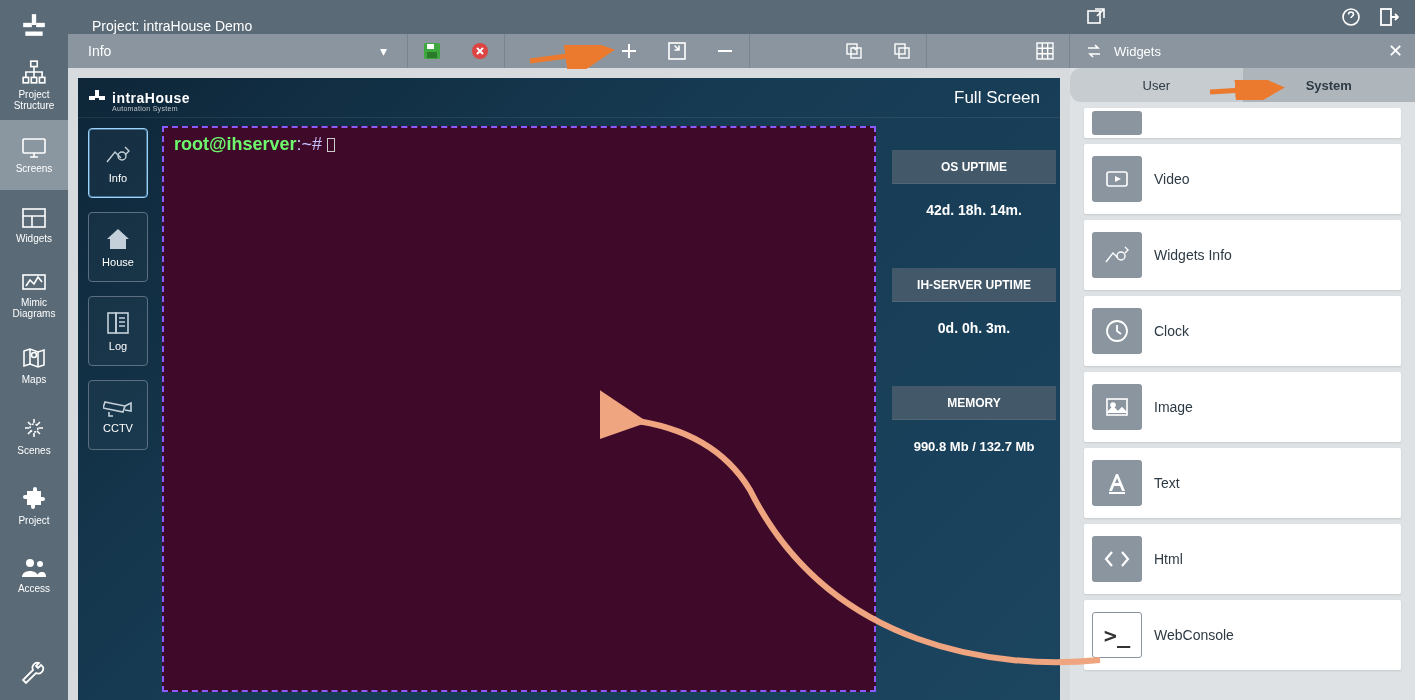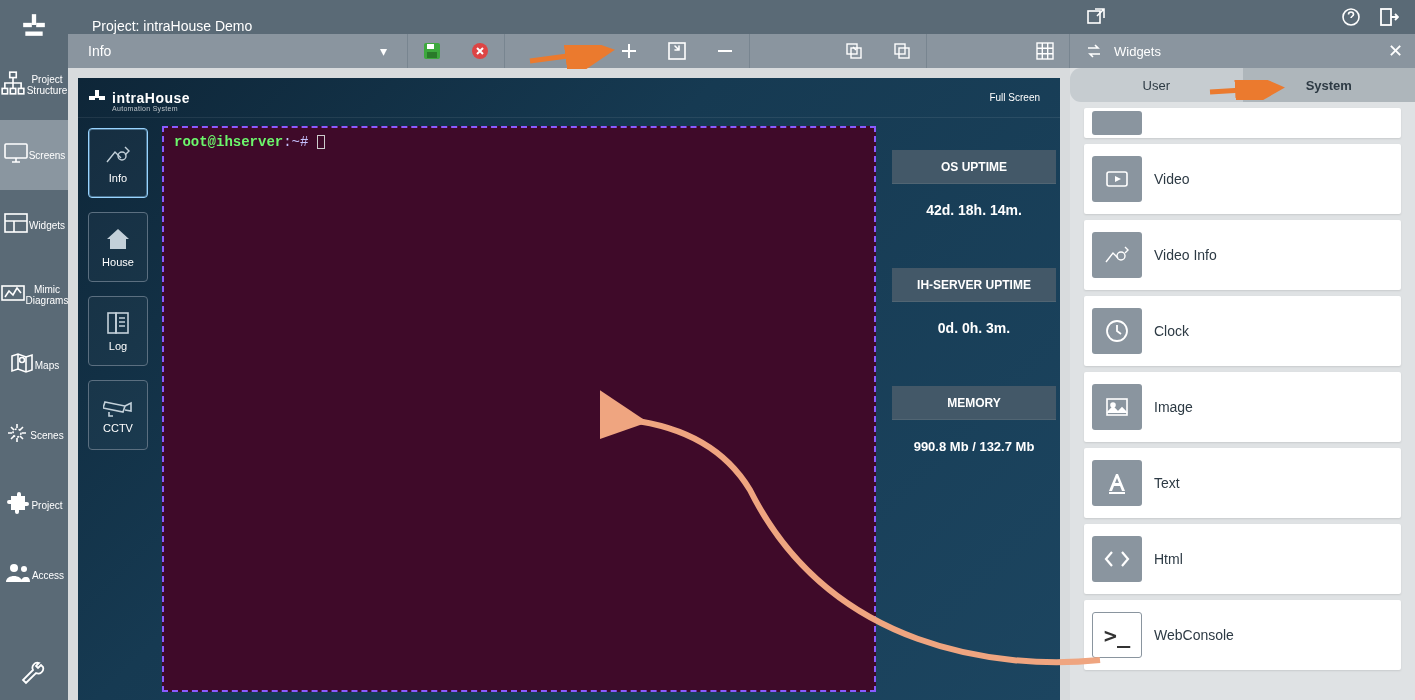--- a/index.html
+++ b/index.html
@@ -1,21 +1,21 @@
 <!DOCTYPE html>
 <html><head>
 <meta charset="utf-8">
 <style>
 * { box-sizing: border-box; margin: 0; padding: 0; }
 body { font-family: -apple-system, BlinkMacSystemFont, "Segoe UI", Arial, sans-serif; width: 1415px; height: 700px; overflow: hidden; background: #5a6a76; }
 
 
 .left-nav { position: absolute; left: 0; top: 0; width: 68px; height: 700px; background: #5a6a76; display: flex; flex-direction: column; }
 .left-nav .logo { height: 50px; display: flex; align-items: center; justify-content: center; color: #fff; }
-.left-nav .nav-item { height: 70px; display: flex; align-items: center; justify-content: center; color: #fff; font-size: 10px; cursor: pointer; }
+.left-nav .nav-item { height: 70px; display: flex; flex-direction: column; align-items: center; justify-content: center; color: #fff; font-size: 10px; cursor: pointer; }
 .left-nav .nav-item .icon { font-size: 24px; margin-bottom: 4px; }
 .left-nav .nav-item.active { background: #8a96a0; }
 
 
 .top-header { position: absolute; left: 68px; top: 4px; right: 0; height: 44px; background: #5a6a76; display: flex; align-items: center; padding-left: 24px; color: #fff; font-size: 14px; }
 
 
 .toolbar { position: absolute; left: 68px; top: 34px; right: 345px; height: 34px; background: #8a959f; display: flex; align-items: stretch; }
 .toolbar .dropdown { flex: none; width: 340px; display: flex; align-items: center; padding: 0 20px; color: #fff; font-size: 14px; border-right: 1px solid #788590; justify-content: space-between; }
 .toolbar .tb-group { display: flex; align-items: stretch; border-right: 1px solid #788590; }
@@ -31,21 +31,21 @@
 .brand-text .b1 { font-size: 14px; font-weight: 600; letter-spacing: 0.5px; }
 .brand-text .b2 { font-size: 7px; opacity: 0.7; letter-spacing: 0.3px; }
 
 .preview-body { display: flex; height: calc(100% - 40px); }
 .side-tabs { width: 80px; display: flex; flex-direction: column; gap: 14px; padding: 10px; }
 .side-tab { height: 70px; border: 1px solid #5b6f80; border-radius: 4px; background: rgba(255,255,255,0.03); display: flex; flex-direction: column; align-items: center; justify-content: center; font-size: 11px; gap: 4px; cursor: pointer; }
 .side-tab .icon { font-size: 26px; opacity: 0.9; }
 .side-tab.sel { border-color: #98d4ff; box-shadow: inset 0 0 0 1px rgba(152,212,255,0.4); }
 
 .console { flex: 1; margin: 8px 12px 8px 4px; border: 2px dashed #8a5bff; background: #3f0a29; position: relative; }
-.console-line { font-family: Liberation Mono, monospace; font-size: 14px; padding: 6px 10px; }
+.console-line { font-family: Liberation Sans, sans-serif; font-size: 18px; padding: 6px 10px; }
 .console-line .user { color: #6cf76c; font-weight: bold; }
 .console-line .prompt { color: #c7c2ff; }
 .cursor { display: inline-block; width: 8px; height: 14px; border: 1px solid #ccc; vertical-align: middle; }
 
 .stats-col { width: 172px; display: flex; flex-direction: column; padding: 8px 4px 8px 4px; }
 .stat-group { margin-bottom: 8px; margin-top: 24px; }
 .stat-title { background: #435868; height: 34px; display: flex; align-items: center; justify-content: center; font-size: 12px; font-weight: 700; border-bottom: 1px solid rgba(255,255,255,0.08); }
 .stat-val { height: 52px; display: flex; align-items: center; justify-content: center; font-size: 14px; font-weight: 600; }
 
 
@@ -259,21 +259,21 @@
         <svg width="18" height="18" viewBox="0 0 18 18" fill="#fff">
             <rect x="7" y="1" width="4" height="8"></rect>
             <rect x="1" y="7" width="6" height="4"></rect>
             <rect x="11" y="7" width="6" height="4"></rect>
           </svg>
         <div class="brand-text">
           <div class="b1">intraHouse</div>
           <div class="b2">Automation System</div>
         </div>
       </div>
-      <span style="font-size:10px">Full Screen</span>
+      <span style="font-size:17px">Full Screen</span>
     </div>
     <div class="preview-body">
       <div class="side-tabs">
         <div class="side-tab sel">
           <span class="icon">
             <svg width="30" height="26" viewBox="0 0 30 26" fill="none" stroke="#d6e2ea" stroke-width="1.4">
                 <path d="M4 20l8-10 6 6M22 5l4 4-4 4"></path>
                 <circle cx="19" cy="14" r="4"></circle>
               </svg>
           </span>
@@ -386,21 +386,21 @@
       <span class="label">Video</span>
     </div>
     <div class="rp-item">
       <div class="thumb">
         <svg width="28" height="24" viewBox="0 0 28 24" fill="none" stroke="#fff" stroke-width="1.4">
             <path d="M3 19l7-9 5 5"></path>
             <circle cx="18" cy="13" r="4"></circle>
             <path d="M22 4l3 3-3 3"></path>
           </svg>
       </div>
-      <span class="label">Video Info</span>
+      <span class="label">Widgets Info</span>
     </div>
     <div class="rp-item">
       <div class="thumb">
         <svg width="26" height="26" viewBox="0 0 26 26" fill="none" stroke="#fff" stroke-width="1.8">
             <circle cx="13" cy="13" r="10"></circle>
             <path d="M13 7v6l4 3"></path>
           </svg>
       </div>
       <span class="label">Clock</span>
     </div>

